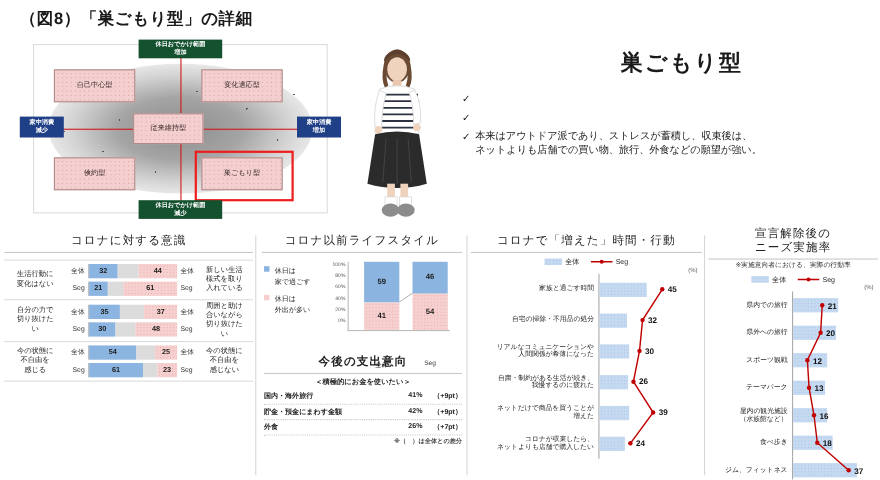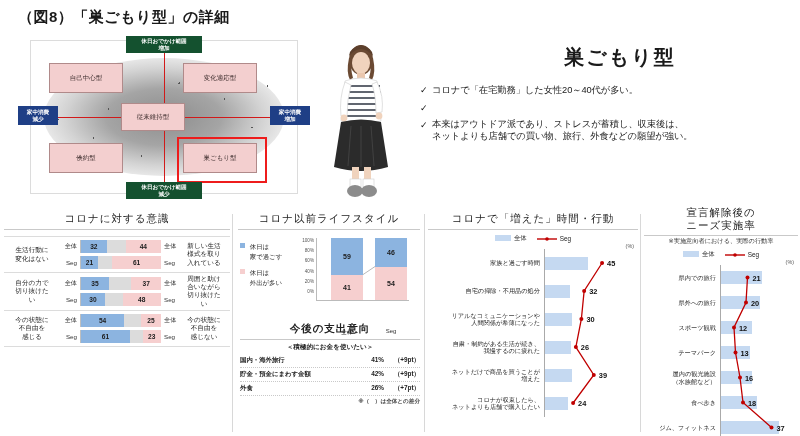--- a/index.html
+++ b/index.html
@@ -221,21 +221,20 @@
       <ellipse cx="37" cy="155" rx="8" ry="6" fill="#8c8c8c"></ellipse>
       <ellipse cx="51" cy="155" rx="8" ry="6" fill="#8c8c8c"></ellipse>
     </svg>
   </div>
 
   <div class="seg-title">巣ごもり型</div>
 
   <div class="bullets">
     <div class="bullet">
       <span class="chk">✓</span>
-      <span class="btxt" style="white-space:pre-line;">コロナで「在宅勤務」した女性20～40代が多い。</span>
     </div>
     <div class="bullet">
       <span class="chk">✓</span>
     </div>
     <div class="bullet">
       <span class="chk">✓</span>
       <span class="btxt" style="white-space:pre-line;font-family:Liberation Mono, monospace;">本来はアウトドア派であり、ストレスが蓄積し、収束後は、
 ネットよりも店舗での買い物、旅行、外食などの願望が強い。</span>
     </div>
   </div>

